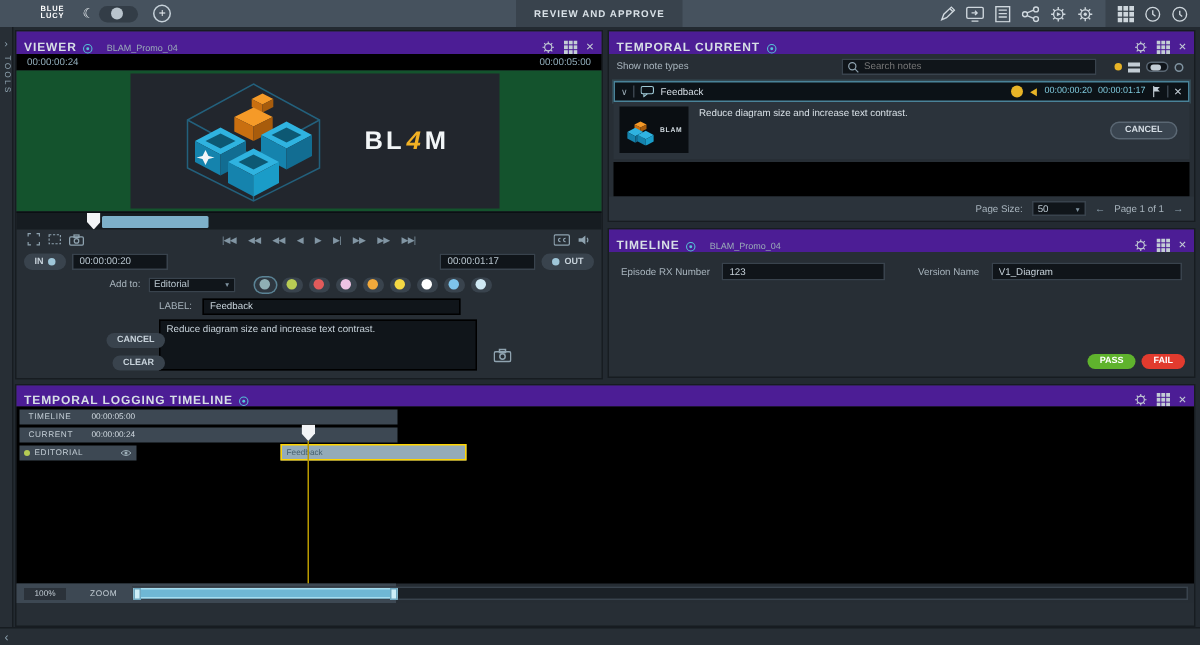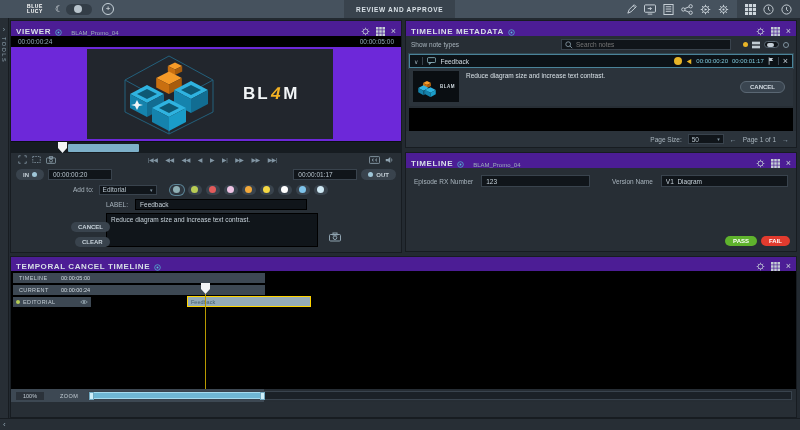--- a/index.html
+++ b/index.html
@@ -32,21 +32,21 @@
   .phead{height:15px;background:#4c1d95;display:flex;align-items:flex-end;padding:0 5px;gap:4px;}
   .ptitle{font-size:8px;font-weight:bold;letter-spacing:.6px;color:#d7dfe6;}
   .pclip{font-size:6px;color:#9badb9;margin-left:5px;}
   .phead-icons{margin-left:auto;display:flex;gap:6px;align-items:center;}
   .xglyph{font-size:9px;color:#c3cdd5;line-height:1;}
   .info-dot{width:7px;height:7px;}
 
   
   #viewer{left:10px;top:20px;width:392px;height:233px;}
   .tcbar{height:11px;background:#000;display:flex;justify-content:space-between;align-items:center;padding:0 7px;font-size:6.5px;color:#92adbb;}
-  .video{height:94px;background:#6d28d9;position:relative;}
+  .video{height:94px;background:#14532d;position:relative;}
   .slide{position:absolute;left:76px;top:2px;width:246px;height:90px;background:#22262d;display:flex;align-items:center;}
   .blam-logo{margin-left:18px;font-size:17px;font-weight:bold;color:#f2f5f7;letter-spacing:2px;display:flex;align-items:center;}
   .blam-logo .bolt{color:#f2b124;transform:skewX(-12deg);margin:0 1px;}
   .scrub{height:12px;background:#161c21;border-top:1px solid #0b0f13;position:relative;}
   .scrub-range{position:absolute;left:57px;top:2px;width:71px;height:8px;background:#7db0c9;border-radius:1px;}
   .ph-marker{width:9px;height:11px;background:#f2f4f6;clip-path:polygon(0 0,100% 0,100% 55%,50% 100%,0 55%);}
   .scrub .ph-marker{position:absolute;left:47px;top:0;}
   .transport{height:13px;display:flex;align-items:center;padding:0 7px;gap:5px;}
   .tr-center{flex:1;display:flex;justify-content:center;gap:8px;font-size:6px;color:#8195a3;letter-spacing:-.5px;}
   .tr-right{display:flex;gap:5px;align-items:center;}
@@ -384,21 +384,21 @@
     <svg class="snapshot-btn" width="12" height="10" viewBox="0 0 12 9">
         <rect x="0.5" y="2" width="11" height="6.5" rx="1" fill="none" stroke="#8fa3b0"></rect>
         <rect x="4" y="0.5" width="4" height="2" fill="none" stroke="#8fa3b0"></rect>
         <circle cx="6" cy="5.2" r="1.8" fill="none" stroke="#8fa3b0"></circle>
       </svg>
   </div>
 </div>
 
 <div class="panel" id="tmeta">
   <div class="phead">
-    <span class="ptitle">TIMELINE METADATA</span>
+    <span class="ptitle">TEMPORAL CURRENT</span>
     <svg class="info-dot" viewBox="0 0 10 10">
         <circle cx="5" cy="5" r="4" fill="none" stroke="#56c3d8"></circle>
         <circle cx="5" cy="5" r="1.4" fill="#56c3d8"></circle>
       </svg>
     <div class="phead-icons">
       <svg width="9" height="9" viewBox="0 0 12 12">
           <circle cx="6" cy="6" r="3.2" fill="none" stroke="#c3cdd5"></circle>
           <path d="M6 2.8V.9M6 11.1V9.2M2.8 6H.9M11.1 6H9.2M3.7 3.7L2.4 2.4M8.3 8.3l1.3 1.3M8.3 3.7l1.3-1.3M3.7 8.3L2.4 9.6" stroke="#c3cdd5"></path>
         </svg>
       <svg width="9" height="9" viewBox="0 0 12 12" fill="#c3cdd5">
@@ -534,21 +534,21 @@
     </div>
   </div>
   <div class="ap-footer">
     <div class="pill-pass">PASS</div>
     <div class="pill-fail">FAIL</div>
   </div>
 </div>
 
 <div class="panel" id="timeline">
   <div class="phead tl-head">
-    <span class="ptitle">TEMPORAL CANCEL TIMELINE</span>
+    <span class="ptitle">TEMPORAL LOGGING TIMELINE</span>
     <svg class="info-dot" viewBox="0 0 10 10">
         <circle cx="5" cy="5" r="4" fill="none" stroke="#56c3d8"></circle>
         <circle cx="5" cy="5" r="1.4" fill="#56c3d8"></circle>
       </svg>
     <div class="phead-icons">
       <svg width="9" height="9" viewBox="0 0 12 12">
           <circle cx="6" cy="6" r="3.2" fill="none" stroke="#c3cdd5"></circle>
           <path d="M6 2.8V.9M6 11.1V9.2M2.8 6H.9M11.1 6H9.2M3.7 3.7L2.4 2.4M8.3 8.3l1.3 1.3M8.3 3.7l1.3-1.3M3.7 8.3L2.4 9.6" stroke="#c3cdd5"></path>
         </svg>
       <svg width="9" height="9" viewBox="0 0 12 12" fill="#c3cdd5">

